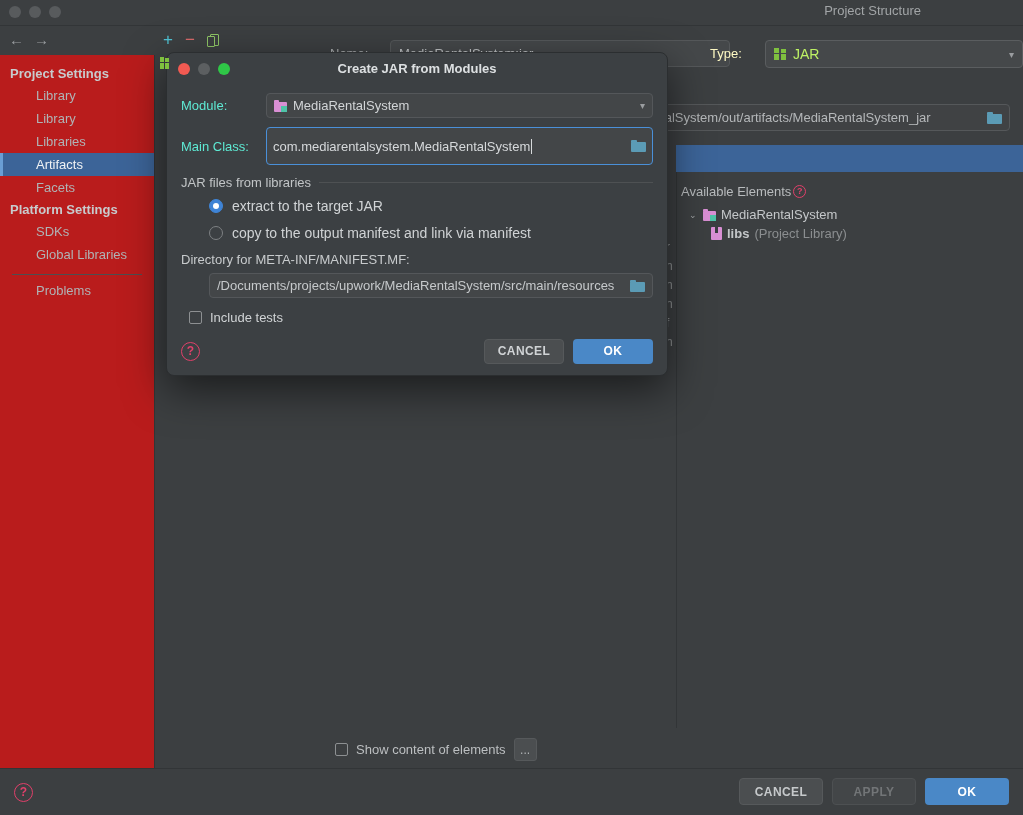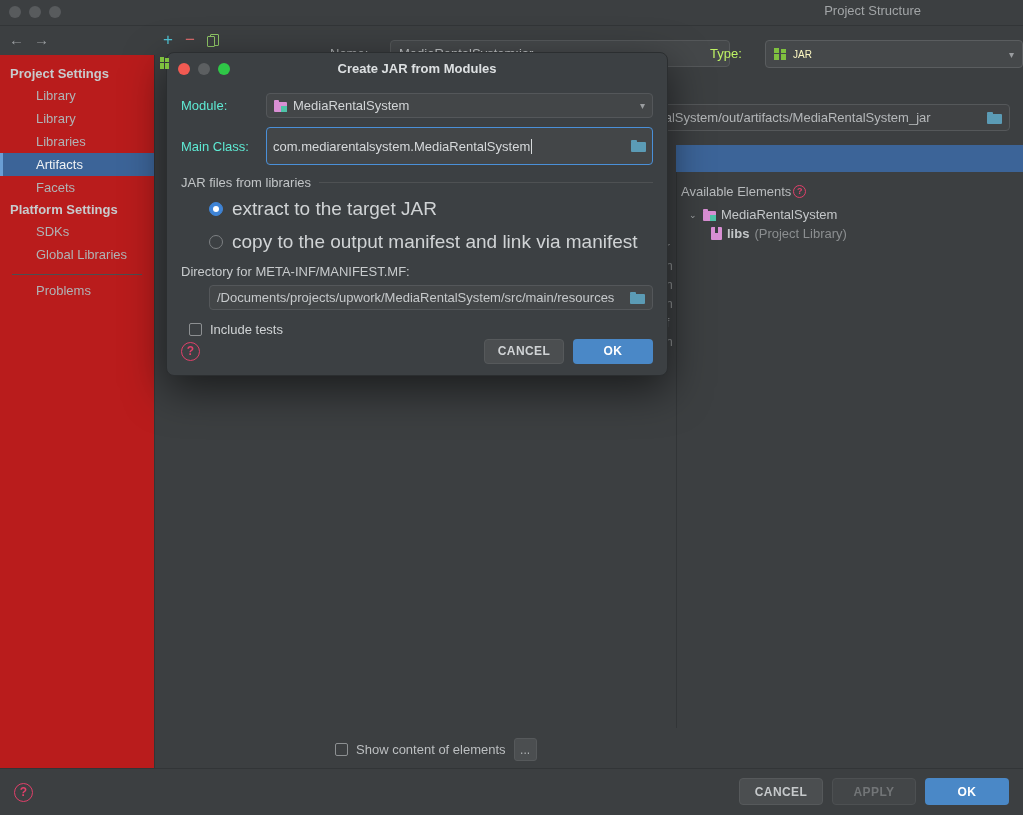--- a/index.html
+++ b/index.html
@@ -110,39 +110,39 @@
   }
   .inp-name {
     position: absolute; left: 60px; top: 0;
     width: 340px; height: 27px;
     background: #45484a; border: 1px solid #55585a; border-radius: 4px;
     font-size: 13px; color: #c0c3c5;
     padding: 5px 8px;
   }
   .lbl-type {
     position: absolute; left: 380px; top: 6px;
-    font-size: 13px; color: #bef264;
+    font-size: 13px; color: #fef9c3;
   }
   .sel-type {
     position: absolute; left: 435px; top: 0;
     width: 258px; height: 28px;
     background: #45484a; border: 1px solid #5a5d5f; border-radius: 4px;
     display: flex; align-items: center; padding: 0 8px;
   }
   .jar-icon {
     width: 12px; height: 12px; position: relative; margin-right: 7px; flex: 0 0 auto;
   }
   .jar-icon s {
     position: absolute; background: #7fc13f; display: block;
   }
   .jar-icon s.q1 { left: 0; top: 0; width: 5px; height: 5px; }
   .jar-icon s.q2 { left: 7px; top: 1px; width: 5px; height: 4px; }
   .jar-icon s.q3 { left: 0; top: 6px; width: 5px; height: 6px; }
   .jar-icon s.q4 { left: 7px; top: 6px; width: 5px; height: 6px; }
-  .sel-type .txt { font-size: 10px; color: #fef9c3; flex: 1; }
+  .sel-type .txt { font-size: 14px; color: #bef264; flex: 1; }
   .chev { font-size: 10px; color: #9a9da0; }
 
   
   .outdir {
     position: absolute; left: 622px; top: 104px;
     width: 388px; height: 27px;
     background: #43464880; border: 1px solid #55585a; border-radius: 4px;
     display: flex; align-items: center; padding: 0 7px;
     overflow: hidden;
   }
@@ -323,21 +323,21 @@
     border: 1.4px solid #7e8183; flex: 0 0 auto;
     position: relative; background: transparent;
   }
   .radio.on { border-color: #3f84d6; background: #3f84d6; }
   .radio.on::after {
     content: ''; position: absolute; left: 3px; top: 3px;
     width: 6px; height: 6px; border-radius: 50%;
     background: #fff;
     box-shadow: 0 0 0 1.5px #3f84d6;
   }
-  .radio-row .rtx { font-size: 19px; color: #d0d3d5; }
+  .radio-row .rtx { font-size: 14px; color: #d0d3d5; }
 
   .dirlabel { font-size: 13px; color: #c8cbcd; margin: 4px 0 6px 0; }
   .dirfield {
     height: 25px; margin: 0 0 12px 28px;
     background: #434648; border: 1px solid #54575a; border-radius: 4px;
     display: flex; align-items: center; padding: 0 7px;
   }
   .dirfield .p { flex: 1; font-size: 13px; color: #c6c9cb; white-space: nowrap; overflow: hidden; }
 
   .inc-row { display: flex; align-items: center; gap: 8px; margin: 0 0 2px 8px; }

